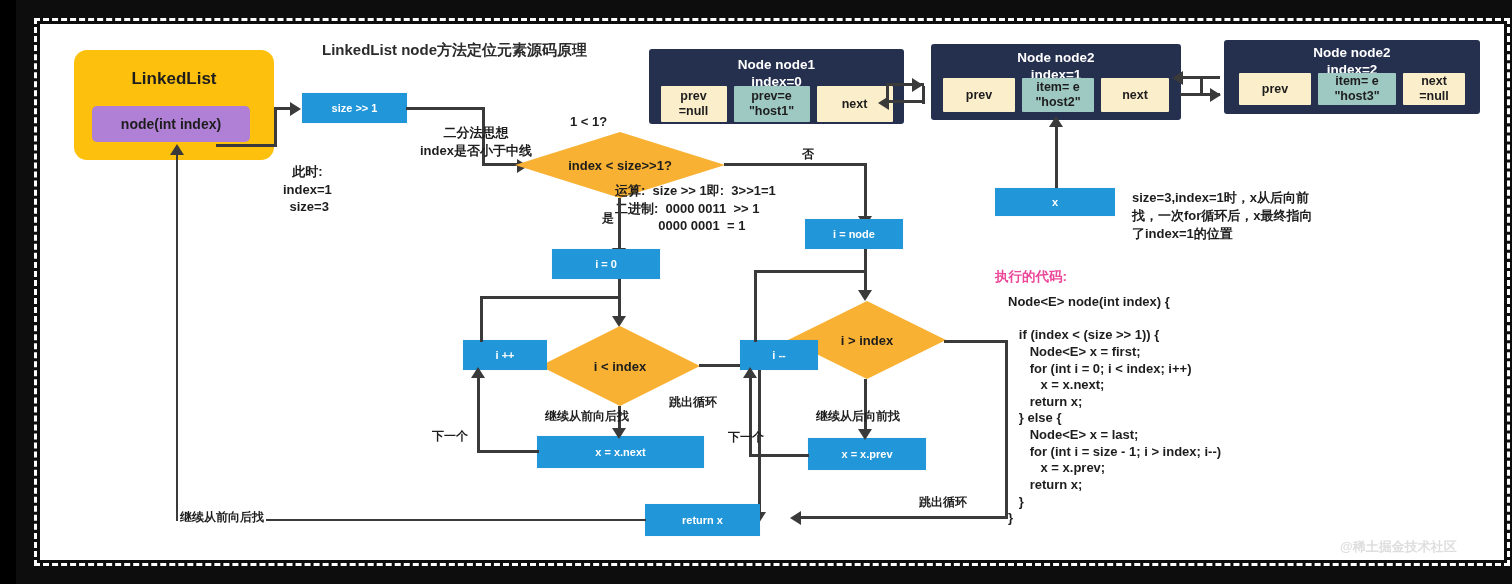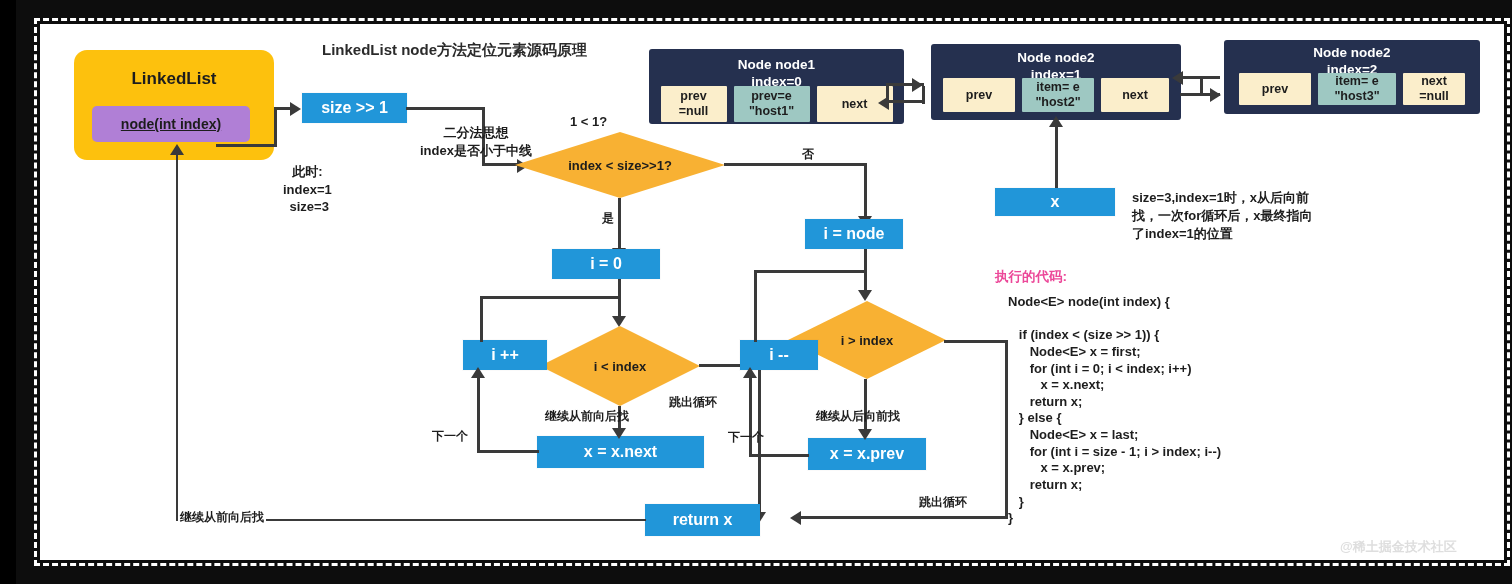--- a/index.html
+++ b/index.html
@@ -8,21 +8,21 @@
   #frame{position:relative;width:1512px;height:584px;background:#0d0d0d;margin-left:16px;}
   
   #dash{position:absolute;left:18px;top:18px;right:18px;bottom:18px;
         border:3px dashed #ffffff;box-sizing:border-box;}
   #canvas{position:absolute;left:24px;top:24px;width:1464px;height:536px;
           background:#ffffff;overflow:hidden;}
 
   .abs{position:absolute;box-sizing:border-box;}
 
   
-  .proc{background:#2196d9;color:#ffffff;font-weight:bold;font-size:16px;
+  .proc{background:#2196d9;color:#ffffff;font-weight:bold;font-size:11px;
         display:flex;align-items:center;justify-content:center;text-align:center;
         box-shadow:0 0 0 1px rgba(0,0,0,0.02);}
   .diamond-wrap{display:flex;align-items:center;justify-content:center;}
   .diamond-bg{position:absolute;inset:0;background:#f8b133;
               clip-path:polygon(50% 0,100% 50%,50% 100%,0 50%);}
   .diamond-label{position:relative;color:#1d1d1d;font-weight:bold;font-size:13px;
                  text-align:center;white-space:nowrap;}
 
   .lbl{color:#1d1d1d;font-size:13px;font-weight:bold;line-height:1.35;white-space:pre;}
   .lbl.sm{font-size:12px;}
@@ -34,21 +34,21 @@
   .arw{width:0;height:0;}
   .arw-d{border-left:7px solid transparent;border-right:7px solid transparent;border-top:11px solid #3a3a3a;}
   .arw-u{border-left:7px solid transparent;border-right:7px solid transparent;border-bottom:11px solid #3a3a3a;}
   .arw-r{border-top:7px solid transparent;border-bottom:7px solid transparent;border-left:11px solid #3a3a3a;}
   .arw-l{border-top:7px solid transparent;border-bottom:7px solid transparent;border-right:11px solid #3a3a3a;}
 
   
   #llbox{background:#fdc10d;border-radius:13px;}
   #lltitle{color:#1d1d1d;font-weight:bold;font-size:17px;text-align:center;}
   #methodbox{background:#b07fd6;border-radius:5px;display:flex;align-items:center;
-             justify-content:center;color:#1d1d1d;font-weight:bold;font-size:14px;text-decoration:underline;}
+             justify-content:center;color:#1d1d1d;font-weight:bold;font-size:14px;}
 
   
   .nodecard{background:#25304f;border-radius:3px;}
   .nodecard .ntitle{color:#ffffff;font-weight:bold;font-size:13.5px;text-align:center;
                     line-height:1.25;white-space:pre-line;}
   .nodecard .fields{display:flex;align-items:center;justify-content:center;gap:7px;}
   .fld{background:#fbeecb;color:#1d1d1d;font-weight:bold;font-size:12.5px;
        display:flex;align-items:center;justify-content:center;text-align:center;
        line-height:1.2;white-space:pre-line;border-radius:1px;}
   .fld.item{background:#9ec8c2;}
@@ -96,20 +96,23 @@
     <div class="abs lbl" style="left:380px;top:100px;text-align:center;">二分法思想
 index是否小于中线</div>
 
     <div class="abs lbl" style="left:530px;top:89px;">1 &lt; 1?</div>
 
     <div class="abs diamond-wrap" style="left:475px;top:108px;width:210px;height:66px;">
       <div class="diamond-bg"></div>
       <div class="diamond-label">index &lt; size&gt;&gt;1?</div>
     </div>
 
+    <div class="abs lbl" style="left:575px;top:158px;">运算:  size &gt;&gt; 1即:  3&gt;&gt;1=1
+二进制:  0000 0011  &gt;&gt; 1
+            0000 0001  = 1</div>
 
     <div class="abs ln lnv" style="left:578px;top:174px;width:3px;height:53px;"></div>
     <div class="abs arw arw-d" style="left:572px;top:224px;"></div>
     <div class="abs lbl sm" style="left:562px;top:186px;">是</div>
 
     <div class="abs ln lnh" style="left:684px;top:139px;width:143px;height:3px;"></div>
     <div class="abs ln lnv" style="left:824px;top:139px;width:3px;height:58px;"></div>
     <div class="abs arw arw-d" style="left:818px;top:192px;"></div>
     <div class="abs lbl sm" style="left:762px;top:122px;">否</div>
 

